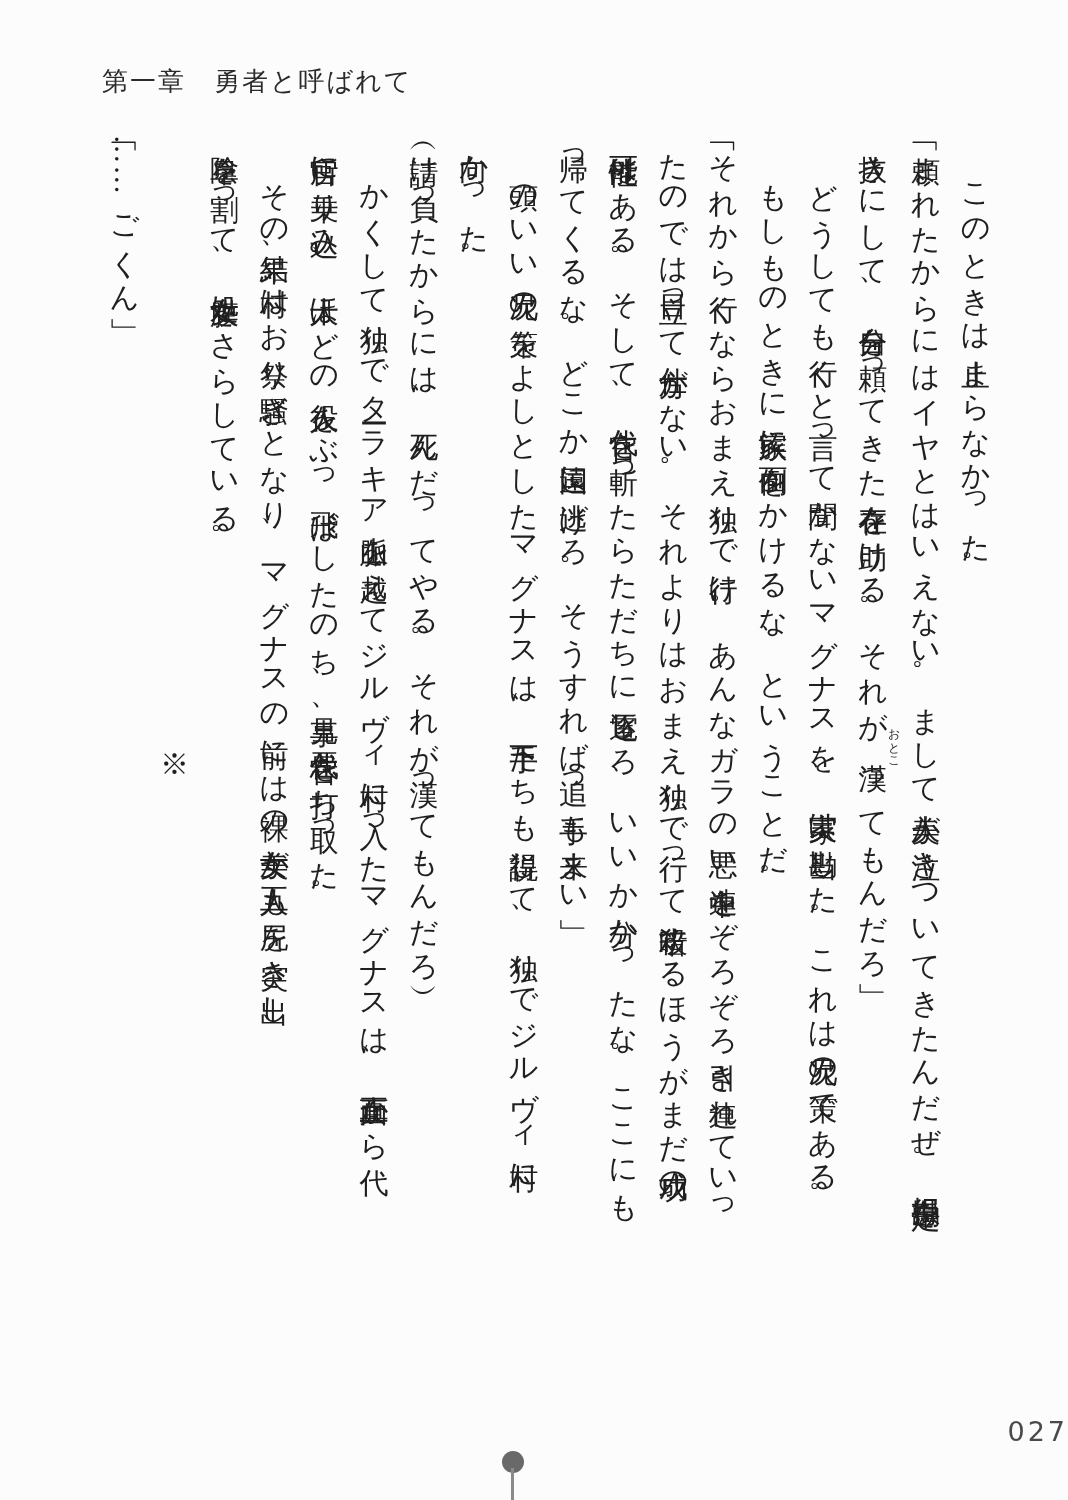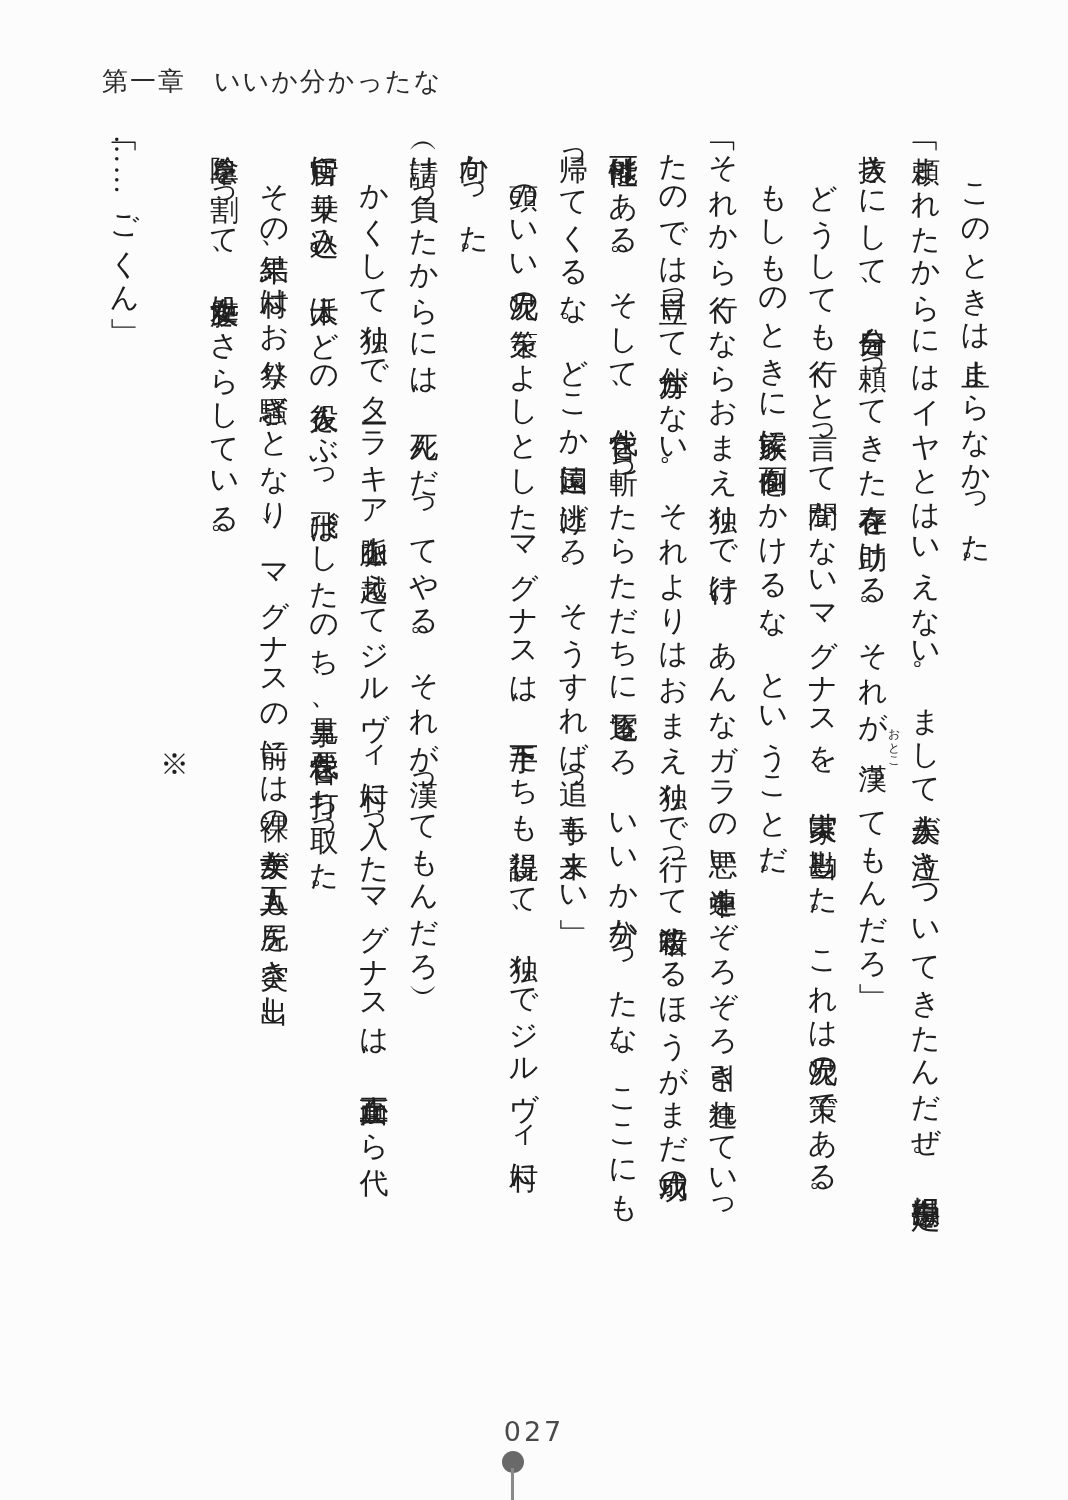--- a/index.html
+++ b/index.html
@@ -43,21 +43,21 @@
   ruby rt {
     font-size: 12px;
     letter-spacing: 0;
     color: #1f1f1f;
   }
   .page-number {
     position: absolute;
     top: 1416px;
     left: 0;
     right: 0;
-    text-align: center;
+    text-align: right;
     font-family: "DejaVu Sans", "Liberation Sans", sans-serif;
     font-size: 27px;
     letter-spacing: 3px;
     color: #4a4a4a;
   }
   .pin-circle {
     position: absolute;
     left: 502px;
     top: 1451px;
     width: 22px;
@@ -72,21 +72,21 @@
     width: 3px;
     height: 32px;
     background: #8a8a8a;
   }
 </style>
 </head>
 <body>
 
 <div class="page">
 
-  <div class="chapter-header">第一章　いいか分かったな</div>
+  <div class="chapter-header">第一章　勇者と呼ばれて</div>
 
   <main class="page-body">
       <div class="para">
         <p class="line indent">このときは止まらなかった。</p>
       </div>
       <div class="para">
         <p class="line">「頼まれたからにはイヤとはいえない。まして美人が泣きついてきたんだぜ。損得勘定を</p>
         <p class="line">抜きにして、自分を頼ってきた存在を助ける。それが<ruby>漢<rt>おとこ</rt></ruby>ってもんだろ」</p>
       </div>
       <div class="para">

